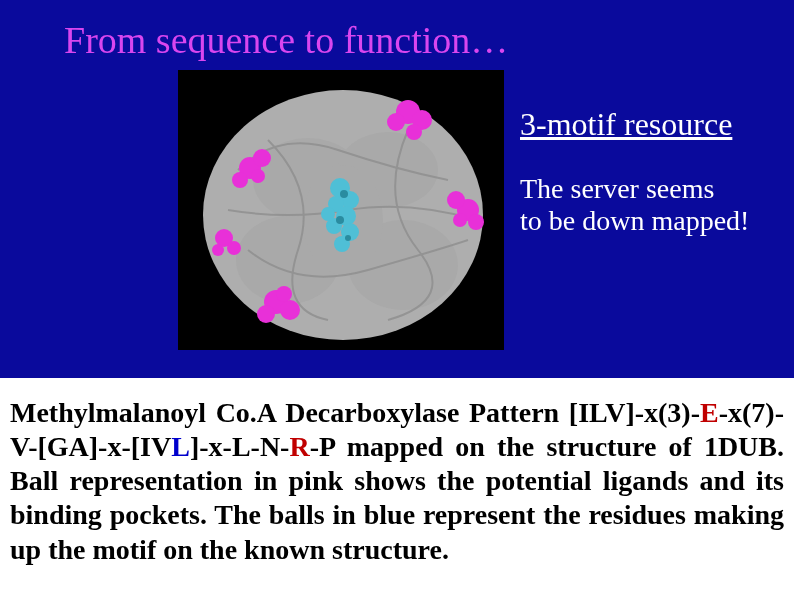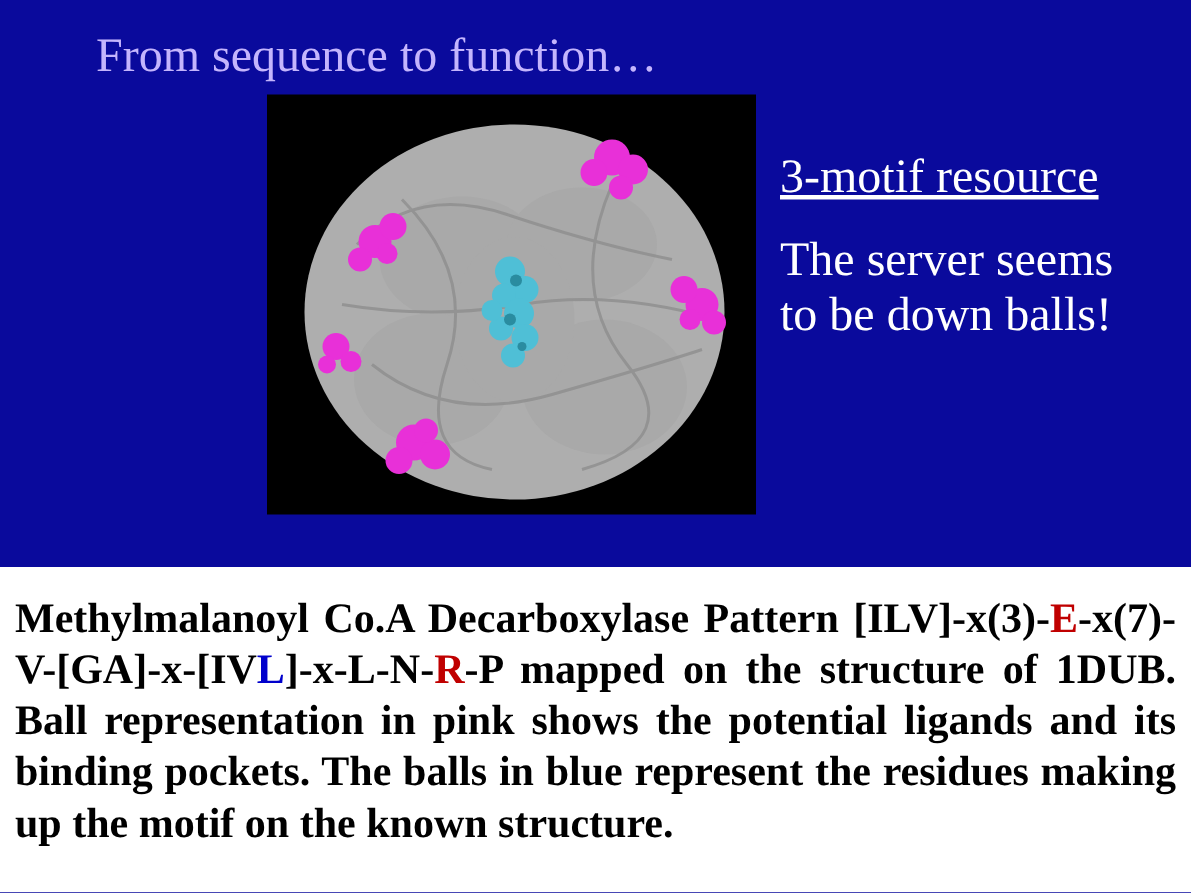--- a/index.html
+++ b/index.html
@@ -5,22 +5,22 @@
   * { margin: 0; padding: 0; box-sizing: border-box; }
   body {
     width: 794px;
     height: 595px;
     background: #0a0a9c;
     font-family: "Times New Roman", Times, serif;
     overflow: hidden;
     position: relative;
   }
   .title {
-    color: #c4b5fd;
-    font-size: 32px;
+    color: #d946ef;
+    font-size: 38px;
     font-weight: normal;
     padding: 18px 0 0 64px;
     letter-spacing: 0px;
     font-family: Liberation Serif, serif;
   }
   .mid-row {
     display: flex;
     flex-direction: row;
     margin-top: 8px;
     padding-left: 178px;
@@ -41,22 +41,22 @@
     margin-left: 16px;
     padding-top: 36px;
   }
   .link {
     color: #ffffff;
     font-size: 32px;
     text-decoration: underline;
   }
   .note {
     color: #ffffff;
-    font-size: 32px;
-    margin-top: 18px;
+    font-size: 28px;
+    margin-top: 30px;
     line-height: 1.15;
   }
   .caption {
     background: #ffffff;
     color: #000000;
     position: absolute;
     left: 0;
     right: 0;
     top: 378px;
     bottom: 0;
@@ -134,20 +134,20 @@
           <circle cx="162" cy="150" r="4"></circle>
           <circle cx="170" cy="168" r="3"></circle>
       </g>
     </svg>
   </div>
 
   <div class="side-text">
     <a class="link" href="#">3-motif resource</a>
     <div class="note">
       <span>The server seems</span><br>
-      <span>to be down balls!</span>
+      <span>to be down mapped!</span>
     </div>
   </div>
 </div>
 
 <div class="caption">
   <span class="bold">Methylmalanoyl Co.A Decarboxylase  Pattern</span><span class="bold"> [ILV]-x(3)-</span><span class="red">E</span><span class="bold">-x(7)-V-[GA]-x-[IV</span><span class="blue">L</span><span class="bold">]-x-L-N-</span><span class="red">R</span><span class="bold">-P</span><span class="bold"> mapped on the structure of 1DUB. Ball representation in pink shows the potential ligands and its binding pockets. The balls in blue represent the residues making up the motif on the known structure.</span>
 </div>
 
 </body></html>

